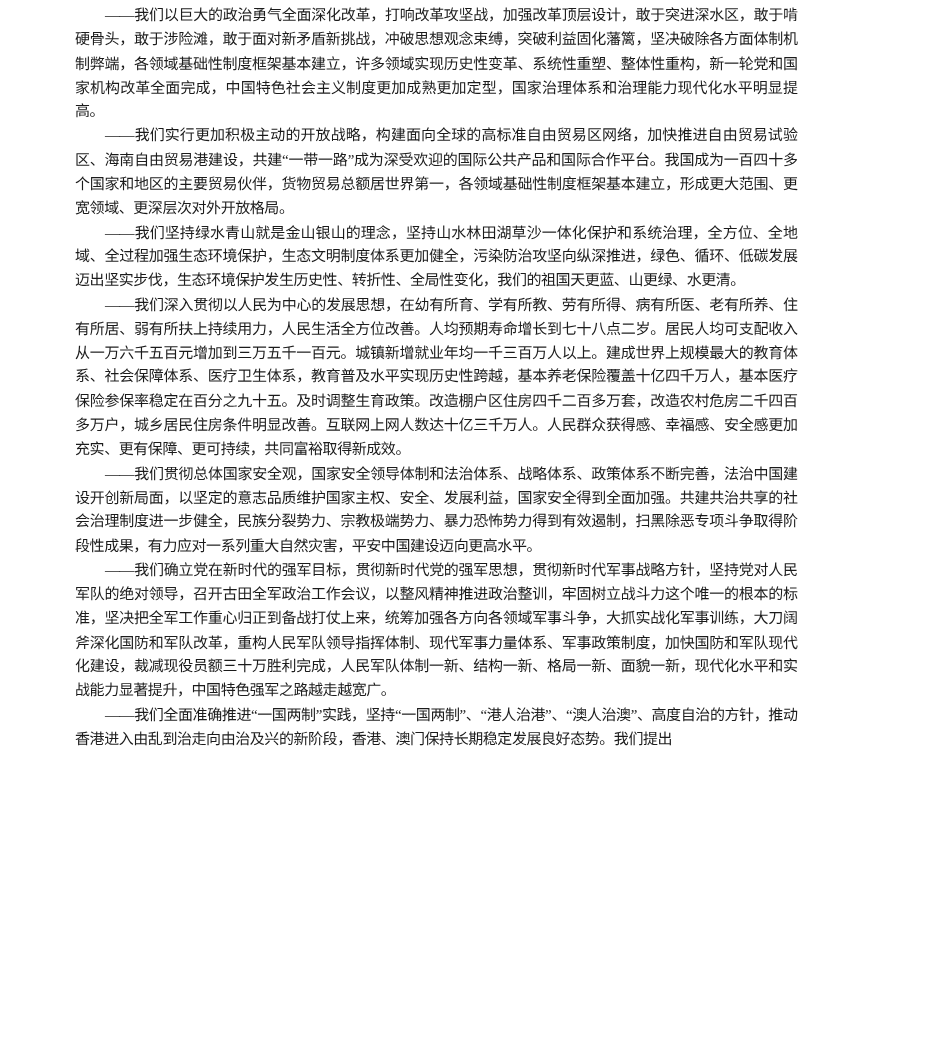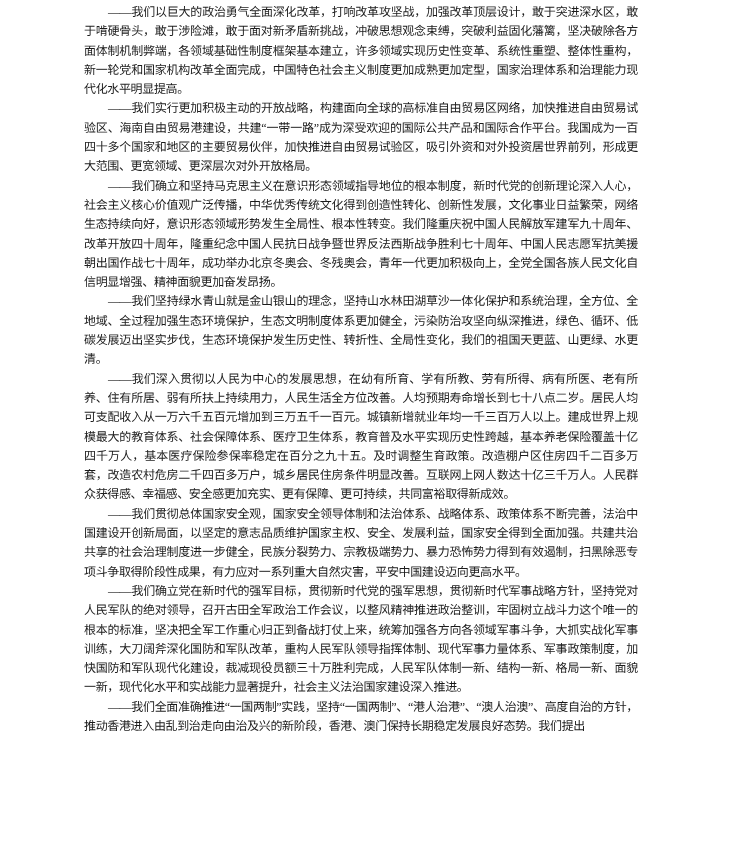--- a/index.html
+++ b/index.html
@@ -10,40 +10,39 @@
   body {
     width: 750px;
     height: 843px;
     overflow: hidden;
     font-family: "Liberation Serif", "DejaVu Serif", serif;
   }
   .page {
     box-sizing: border-box;
     width: 750px;
     height: 843px;
-    padding: 3px 112px 0 84px;
+    padding: 3px 112px 0 60px;
     background: #ffffff;
   }
   .para {
     margin: 0;
     font-size: 12px;
     line-height: 19.3px;
     letter-spacing: -0.35px;
     color: #1b1b1b;
     text-align: justify;
     text-indent: 2em;
     word-break: break-all;
     font-kerning: none;
   }
 </style>
 </head>
 <body>
 
 <div class="page">
   <p class="para">——我们以巨大的政治勇气全面深化改革，打响改革攻坚战，加强改革顶层设计，敢于突进深水区，敢于啃硬骨头，敢于涉险滩，敢于面对新矛盾新挑战，冲破思想观念束缚，突破利益固化藩篱，坚决破除各方面体制机制弊端，各领域基础性制度框架基本建立，许多领域实现历史性变革、系统性重塑、整体性重构，新一轮党和国家机构改革全面完成，中国特色社会主义制度更加成熟更加定型，国家治理体系和治理能力现代化水平明显提高。</p>
-  <p class="para">——我们实行更加积极主动的开放战略，构建面向全球的高标准自由贸易区网络，加快推进自由贸易试验区、海南自由贸易港建设，共建“一带一路”成为深受欢迎的国际公共产品和国际合作平台。我国成为一百四十多个国家和地区的主要贸易伙伴，加快推进自由贸易试验区，吸引外资和对外投资居世界前列，形成更大范围、更宽领域、更深层次对外开放格局。</p>
-  <p class="para">——我们确立和坚持马克思主义在意识形态领域指导地位的根本制度，新时代党的创新理论深入人心，社会主义核心价值观广泛传播，中华优秀传统文化得到创造性转化、创新性发展，文化事业日益繁荣，网络生态持续向好，意识形态领域形势发生全局性、根本性转变。我们隆重庆祝中国人民解放军建军九十周年、改革开放四十周年，隆重纪念中国人民抗日战争暨世界反法西斯战争胜利七十周年、中国人民志愿军抗美援朝出国作战七十周年，成功举办北京冬奥会、冬残奥会，青年一代更加积极向上，全党全国各族人民文化自信明显增强、精神面貌更加奋发昂扬。</p>
+  <p class="para">——我们实行更加积极主动的开放战略，构建面向全球的高标准自由贸易区网络，加快推进自由贸易试验区、海南自由贸易港建设，共建“一带一路”成为深受欢迎的国际公共产品和国际合作平台。我国成为一百四十多个国家和地区的主要贸易伙伴，货物贸易总额居世界第一，各领域基础性制度框架基本建立，形成更大范围、更宽领域、更深层次对外开放格局。</p>
   <p class="para">——我们坚持绿水青山就是金山银山的理念，坚持山水林田湖草沙一体化保护和系统治理，全方位、全地域、全过程加强生态环境保护，生态文明制度体系更加健全，污染防治攻坚向纵深推进，绿色、循环、低碳发展迈出坚实步伐，生态环境保护发生历史性、转折性、全局性变化，我们的祖国天更蓝、山更绿、水更清。</p>
   <p class="para">——我们深入贯彻以人民为中心的发展思想，在幼有所育、学有所教、劳有所得、病有所医、老有所养、住有所居、弱有所扶上持续用力，人民生活全方位改善。人均预期寿命增长到七十八点二岁。居民人均可支配收入从一万六千五百元增加到三万五千一百元。城镇新增就业年均一千三百万人以上。建成世界上规模最大的教育体系、社会保障体系、医疗卫生体系，教育普及水平实现历史性跨越，基本养老保险覆盖十亿四千万人，基本医疗保险参保率稳定在百分之九十五。及时调整生育政策。改造棚户区住房四千二百多万套，改造农村危房二千四百多万户，城乡居民住房条件明显改善。互联网上网人数达十亿三千万人。人民群众获得感、幸福感、安全感更加充实、更有保障、更可持续，共同富裕取得新成效。</p>
   <p class="para">——我们贯彻总体国家安全观，国家安全领导体制和法治体系、战略体系、政策体系不断完善，法治中国建设开创新局面，以坚定的意志品质维护国家主权、安全、发展利益，国家安全得到全面加强。共建共治共享的社会治理制度进一步健全，民族分裂势力、宗教极端势力、暴力恐怖势力得到有效遏制，扫黑除恶专项斗争取得阶段性成果，有力应对一系列重大自然灾害，平安中国建设迈向更高水平。</p>
-  <p class="para">——我们确立党在新时代的强军目标，贯彻新时代党的强军思想，贯彻新时代军事战略方针，坚持党对人民军队的绝对领导，召开古田全军政治工作会议，以整风精神推进政治整训，牢固树立战斗力这个唯一的根本的标准，坚决把全军工作重心归正到备战打仗上来，统筹加强各方向各领域军事斗争，大抓实战化军事训练，大刀阔斧深化国防和军队改革，重构人民军队领导指挥体制、现代军事力量体系、军事政策制度，加快国防和军队现代化建设，裁减现役员额三十万胜利完成，人民军队体制一新、结构一新、格局一新、面貌一新，现代化水平和实战能力显著提升，社会主义法治国家建设深入推进。</p>
+  <p class="para">——我们确立党在新时代的强军目标，贯彻新时代党的强军思想，贯彻新时代军事战略方针，坚持党对人民军队的绝对领导，召开古田全军政治工作会议，以整风精神推进政治整训，牢固树立战斗力这个唯一的根本的标准，坚决把全军工作重心归正到备战打仗上来，统筹加强各方向各领域军事斗争，大抓实战化军事训练，大刀阔斧深化国防和军队改革，重构人民军队领导指挥体制、现代军事力量体系、军事政策制度，加快国防和军队现代化建设，裁减现役员额三十万胜利完成，人民军队体制一新、结构一新、格局一新、面貌一新，现代化水平和实战能力显著提升，中国特色强军之路越走越宽广。</p>
   <p class="para">——我们全面准确推进“一国两制”实践，坚持“一国两制”、“港人治港”、“澳人治澳”、高度自治的方针，推动香港进入由乱到治走向由治及兴的新阶段，香港、澳门保持长期稳定发展良好态势。我们提出</p>
 </div>
 
 </body></html>

